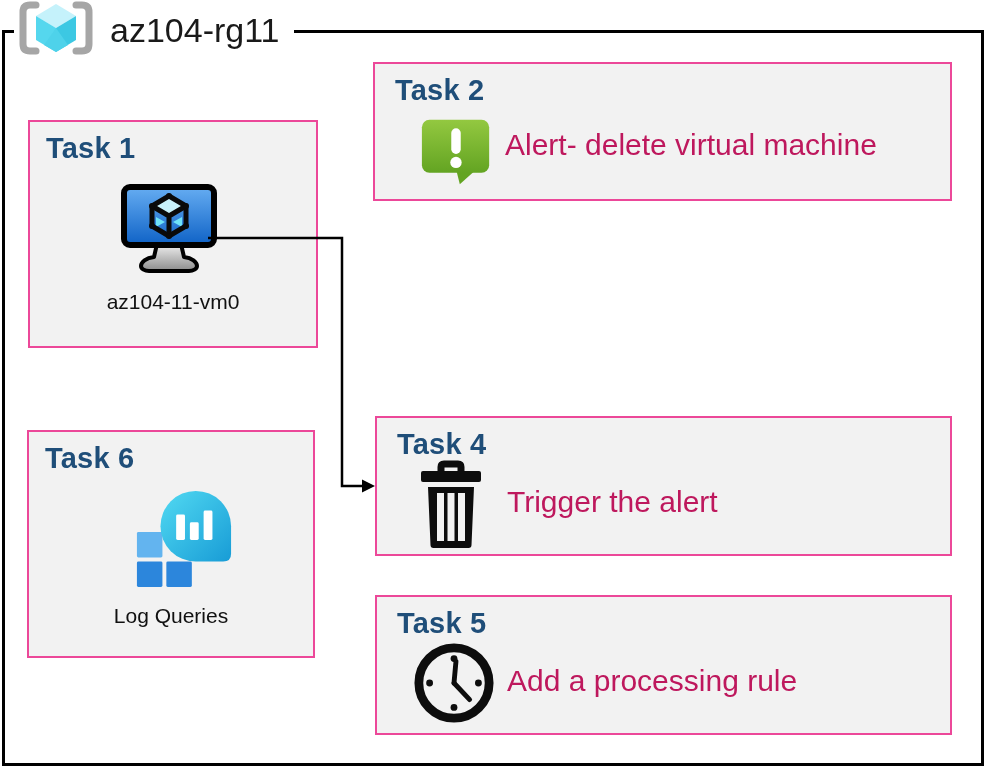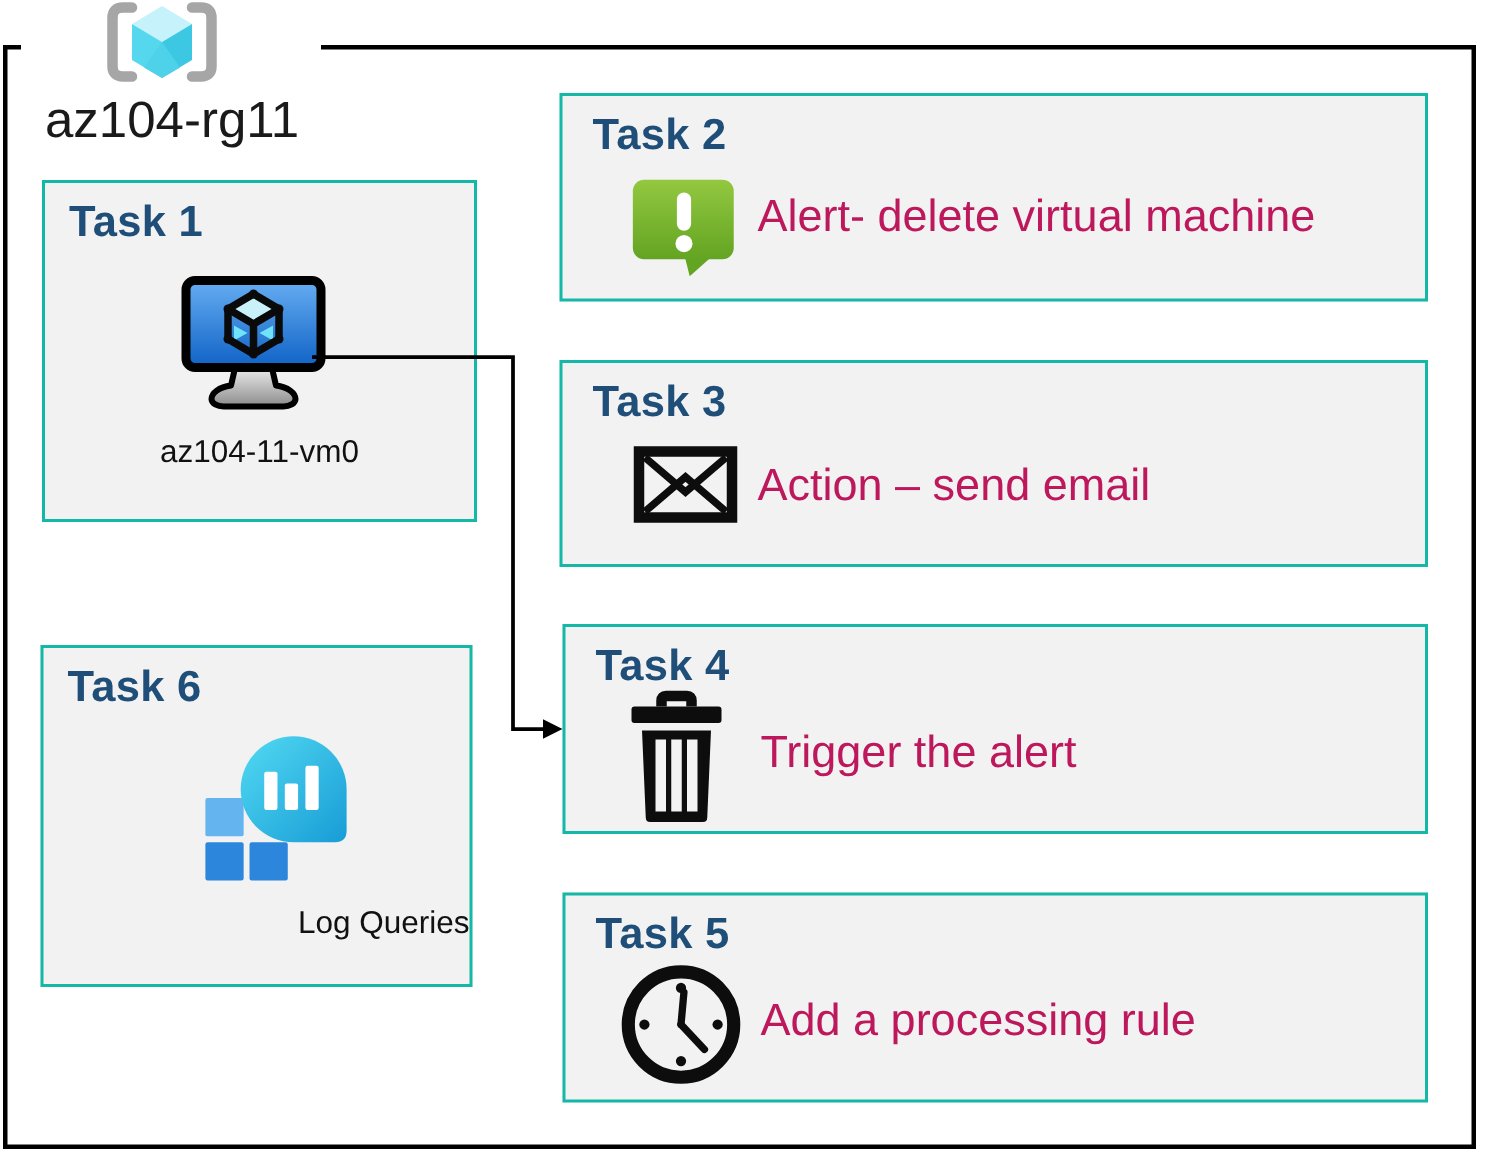--- a/index.html
+++ b/index.html
@@ -4,24 +4,24 @@
 <style>
   * { box-sizing: border-box; margin: 0; padding: 0; }
   html, body { background: #ffffff; }
   body { font-family: "Liberation Sans", sans-serif; }
   .stage { position: relative; width: 992px; height: 774px; background: #fff; overflow: hidden; }
 
   .frame { position: absolute; left: 2px; top: 30px; width: 982px; height: 736px;
            border: 3px solid #000; background: transparent; }
 
   .header { position: absolute; left: 14px; top: 0px; height: 60px; z-index: 3;
-            display: flex; align-items: center; background: #fff; padding: 0 14px 0 2px; flex-direction: column; }
+            display: flex; align-items: center; background: #fff; padding: 0 14px 0 2px; }
   .rg-title { font-size: 34px; color: #1a1a1a; margin-left: 14px; white-space: nowrap; }
 
-  .task-box { position: absolute; background: #f2f2f2; border: 2px solid #14b8a6; }
+  .task-box { position: absolute; background: #f2f2f2; border: 2px solid #ec4899; }
   #box1 { left: 28px;  top: 120px; width: 290px; height: 228px; }
   #box6 { left: 27px;  top: 430px; width: 288px; height: 228px; }
   #box2 { left: 373px; top: 62px;  width: 579px; height: 139px; }
   #box3 { left: 373px; top: 240px; width: 579px; height: 138px; }
   #box4 { left: 375px; top: 416px; width: 577px; height: 140px; padding-left: 29px; }
   #box5 { left: 375px; top: 595px; width: 577px; height: 140px; }
 
   .task-title { position: absolute; left: 16px; top: 10px; font-size: 29px; font-weight: bold;
                 color: #1F4E79; letter-spacing: 0.2px; }
   .r-title { left: 20px; top: 10px; }
@@ -30,21 +30,21 @@
   #box1 .icon-slot { left: 89px;  top: 60px; width: 100px; height: 93px; }
   #box6 .icon-slot { left: 104px; top: 52px; width: 102px; height: 104px; }
   #box2 .icon-slot { left: 45px;  top: 53px; width: 72px;  height: 70px; }
   #box3 .icon-slot { left: 47px;  top: 55px; width: 70px;  height: 52px; }
   #box4 .icon-slot { left: 42px;  top: 42px; width: 64px;  height: 90px; }
   #box5 .icon-slot { left: 36px;  top: 45px; width: 82px;  height: 82px; }
 
   .center-label { position: absolute; left: 0; right: 0; text-align: center;
                   font-size: 21px; color: #111; }
   #box1 .center-label { top: 168px; }
-  #box6 .center-label { top: 172px; text-align: right; }
+  #box6 .center-label { top: 172px; }
 
   .r-label { position: absolute; left: 130px; font-size: 30px; color: #be185d; white-space: nowrap; }
   #box2 .r-label { top: 64px; }
   #box3 .r-label { top: 65px; }
   #box4 .r-label { top: 67px; }
   #box5 .r-label { top: 67px; text-align: right; }
 
   .connector-layer { position: absolute; left: 0; top: 0; width: 992px; height: 774px;
                      z-index: 4; pointer-events: none; }
 </style>
@@ -137,31 +137,20 @@
         </defs>
         <polygon points="38,54 60,54 42,70" fill="#63A422"></polygon>
         <rect x="2" y="2" width="71" height="56" rx="8" fill="url(#gAlert)"></rect>
         <rect x="33" y="11" width="10" height="27" rx="5" fill="#fff"></rect>
         <circle cx="38" cy="47" r="6" fill="#fff"></circle>
       </svg>
     </div>
     <div class="r-label">Alert- delete virtual machine</div>
   </div>
 
-  <div class="task-box" id="box3">
-    <div class="task-title r-title">Task 3</div>
-    <div class="icon-slot">
-      <svg width="70" height="52" viewBox="0 0 70 52">
-        <rect x="4" y="4" width="62" height="44" fill="none" stroke="#0d0d0d" stroke-width="7"></rect>
-        <polyline points="8,8 35,31 62,8" fill="none" stroke="#0d0d0d" stroke-width="5"></polyline>
-        <polyline points="8,44 35,21 62,44" fill="none" stroke="#0d0d0d" stroke-width="5"></polyline>
-      </svg>
-    </div>
-    <div class="r-label">Action – send email</div>
-  </div>
 
   <div class="task-box" id="box4">
     <div class="task-title r-title">Task 4</div>
     <div class="icon-slot">
       <svg width="64" height="90" viewBox="0 0 64 90">
         <path d="M22,11 L22,7 Q22,4 25,4 L39,4 Q42,4 42,7 L42,11" fill="none" stroke="#0d0d0d" stroke-width="7"></path>
         <rect x="2" y="11" width="60" height="11" rx="2" fill="#0d0d0d"></rect>
         <path d="M9,27 L55,27 L52.5,85 Q52.5,88 49.5,88 L14.5,88 Q11.5,88 11.5,85 Z" fill="#0d0d0d"></path>
         <rect x="18" y="33" width="7" height="48" fill="#f2f2f2"></rect>
         <rect x="28.5" y="33" width="7" height="48" fill="#f2f2f2"></rect>

